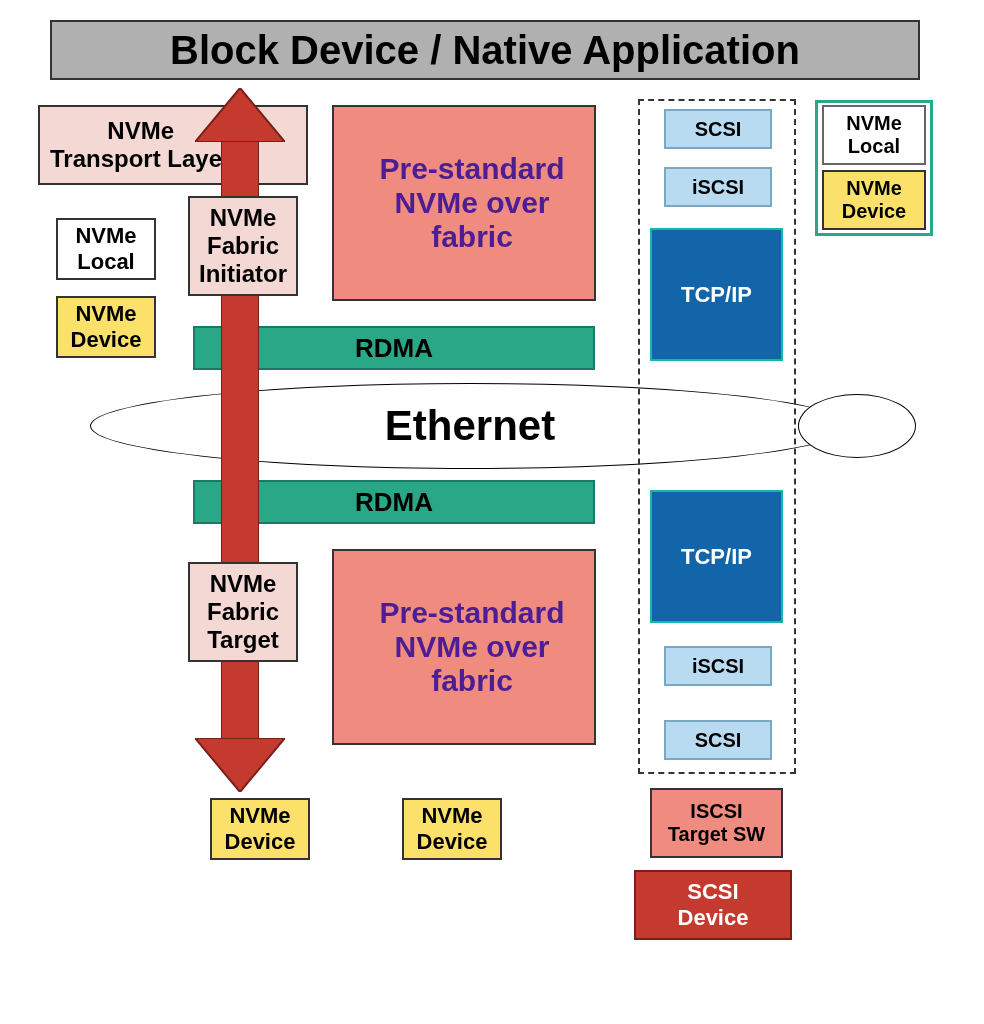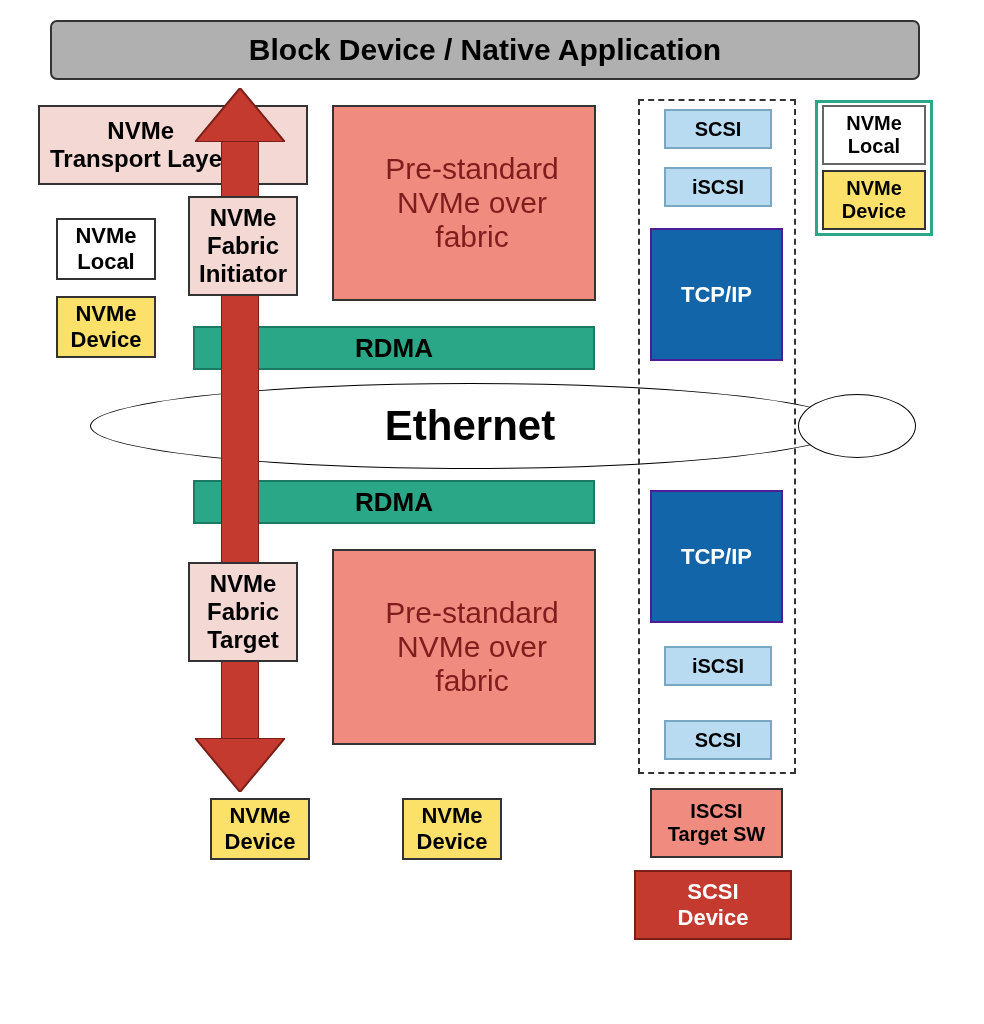--- a/index.html
+++ b/index.html
@@ -1,26 +1,26 @@
 <!DOCTYPE html>
 <html><head>
 <meta charset="utf-8">
 <style>
   * { box-sizing: border-box; margin: 0; padding: 0; }
   body { width: 984px; height: 1024px; font-family: Arial, Helvetica, sans-serif; position: relative; background: #fff; overflow: hidden; }
   .box { position: absolute; display: flex; align-items: center; justify-content: center; text-align: center; border: 2px solid #333; }
-  .title-bar { background: #b0b0b0; font-size: 30px; font-weight: bold; border-radius: 7px; }
+  .title-bar { background: #b0b0b0; font-size: 40px; font-weight: bold; }
   .pink-lt { background: #f3d8d4; font-size: 24px; font-weight: bold; }
-  .salmon { background: #ef8b7f; font-size: 30px; font-weight: normal; color: #7f1d1d; padding-left: 16px; }
+  .salmon { background: #ef8b7f; font-size: 30px; font-weight: bold; color: #4c1d95; padding-left: 16px; }
   .salmon-sm { background: #ef8b7f; font-size: 20px; font-weight: bold; }
   .white-box { background: #fff; font-size: 22px; font-weight: bold; }
   .yellow { background: #fbe06a; font-size: 22px; font-weight: bold; }
   .teal { background: #2aa786; color: #000000; font-size: 26px; font-weight: bold; border: 2px solid #1a7a63; }
   .lightblue { background: #b8dbf2; font-size: 20px; font-weight: bold; border: 2px solid #7aa7c2; }
-  .darkblue { background: #1265a8; color: #fff; font-size: 22px; font-weight: bold; border: 2px solid #4c1d95; }
+  .darkblue { background: #1265a8; color: #fff; font-size: 22px; font-weight: bold; border: 2px solid #14b8a6; }
   .ethernet { position: absolute; font-size: 42px; font-weight: bold; display: flex; align-items: center; justify-content: center; }
   .cloud-shape { position: absolute; border: 1px solid #000; border-radius: 50%; background: #fff; }
   .dashed-group { position: absolute; border: 2px dashed #333; }
   .green-group { position: absolute; border: 3px solid #2aa786; }
   .arrow-shaft { position: absolute; background: #c43a2f; border: 1px solid #7a1f17; }
   .red-box { background: #c43a2f; color: #fff; font-size: 22px; font-weight: bold; border: 2px solid #7a1f17; }
   svg.arrowhead { position: absolute; }
 </style>
 </head>
 <body>

